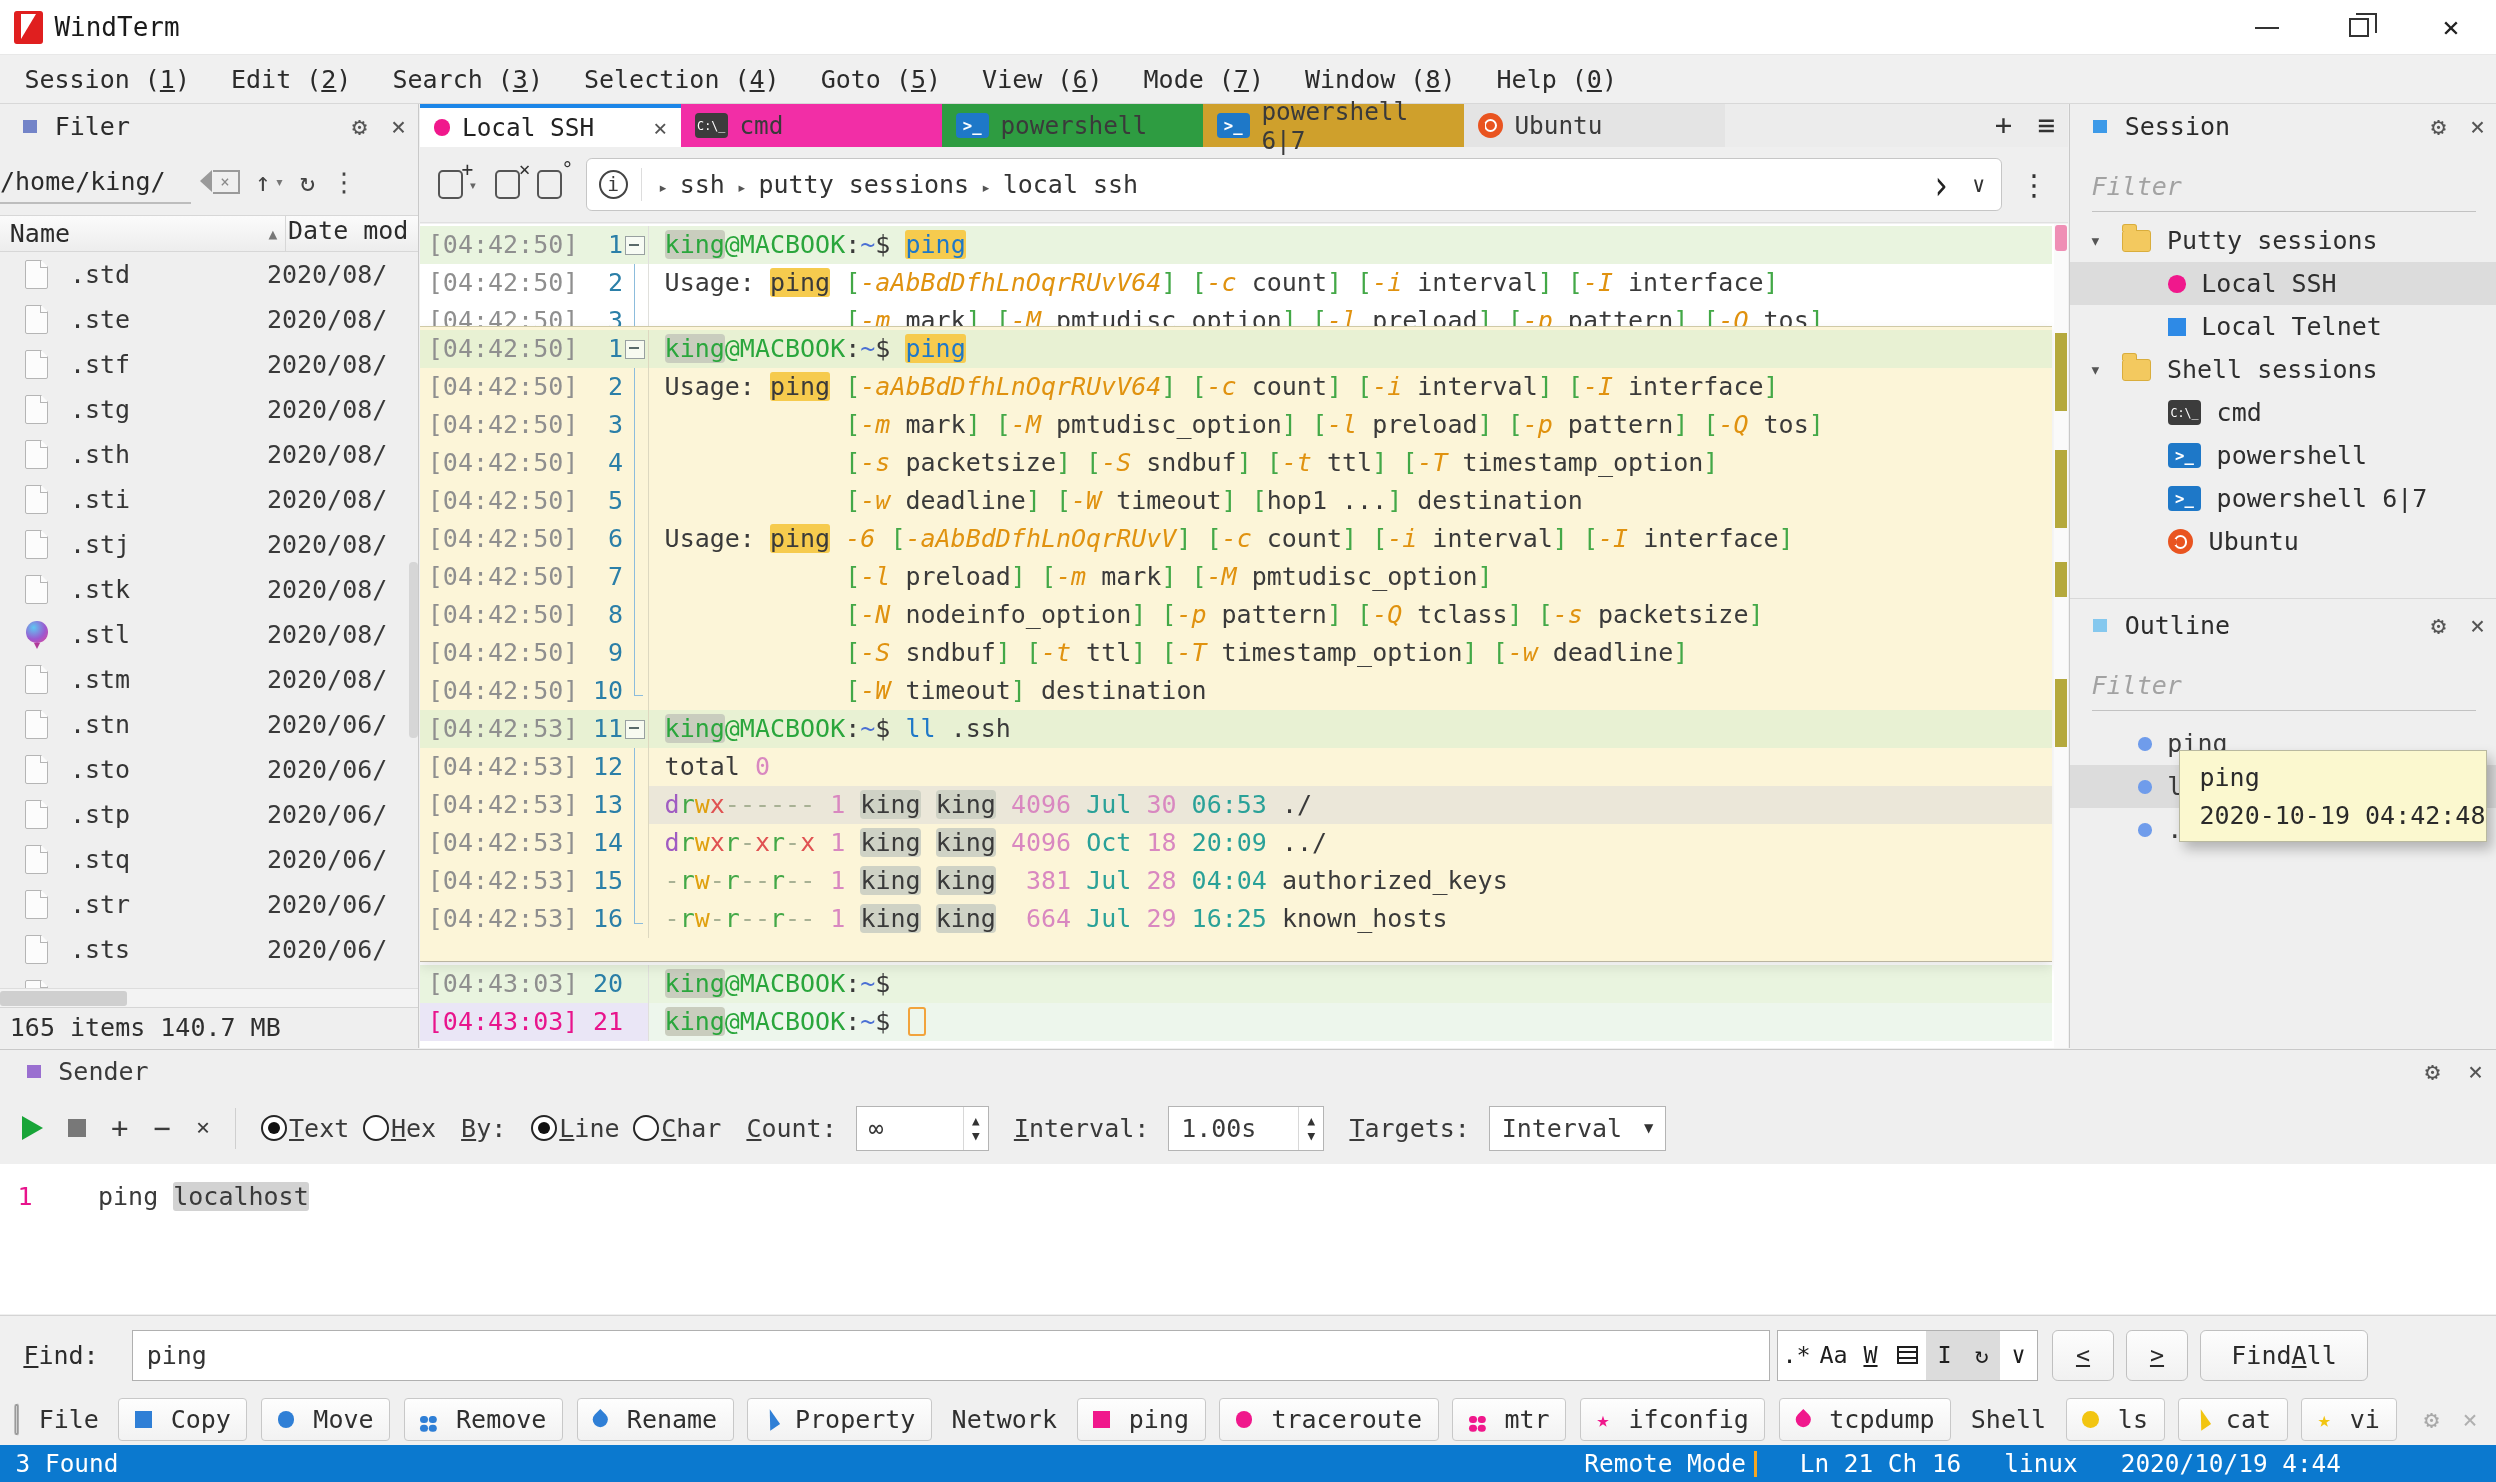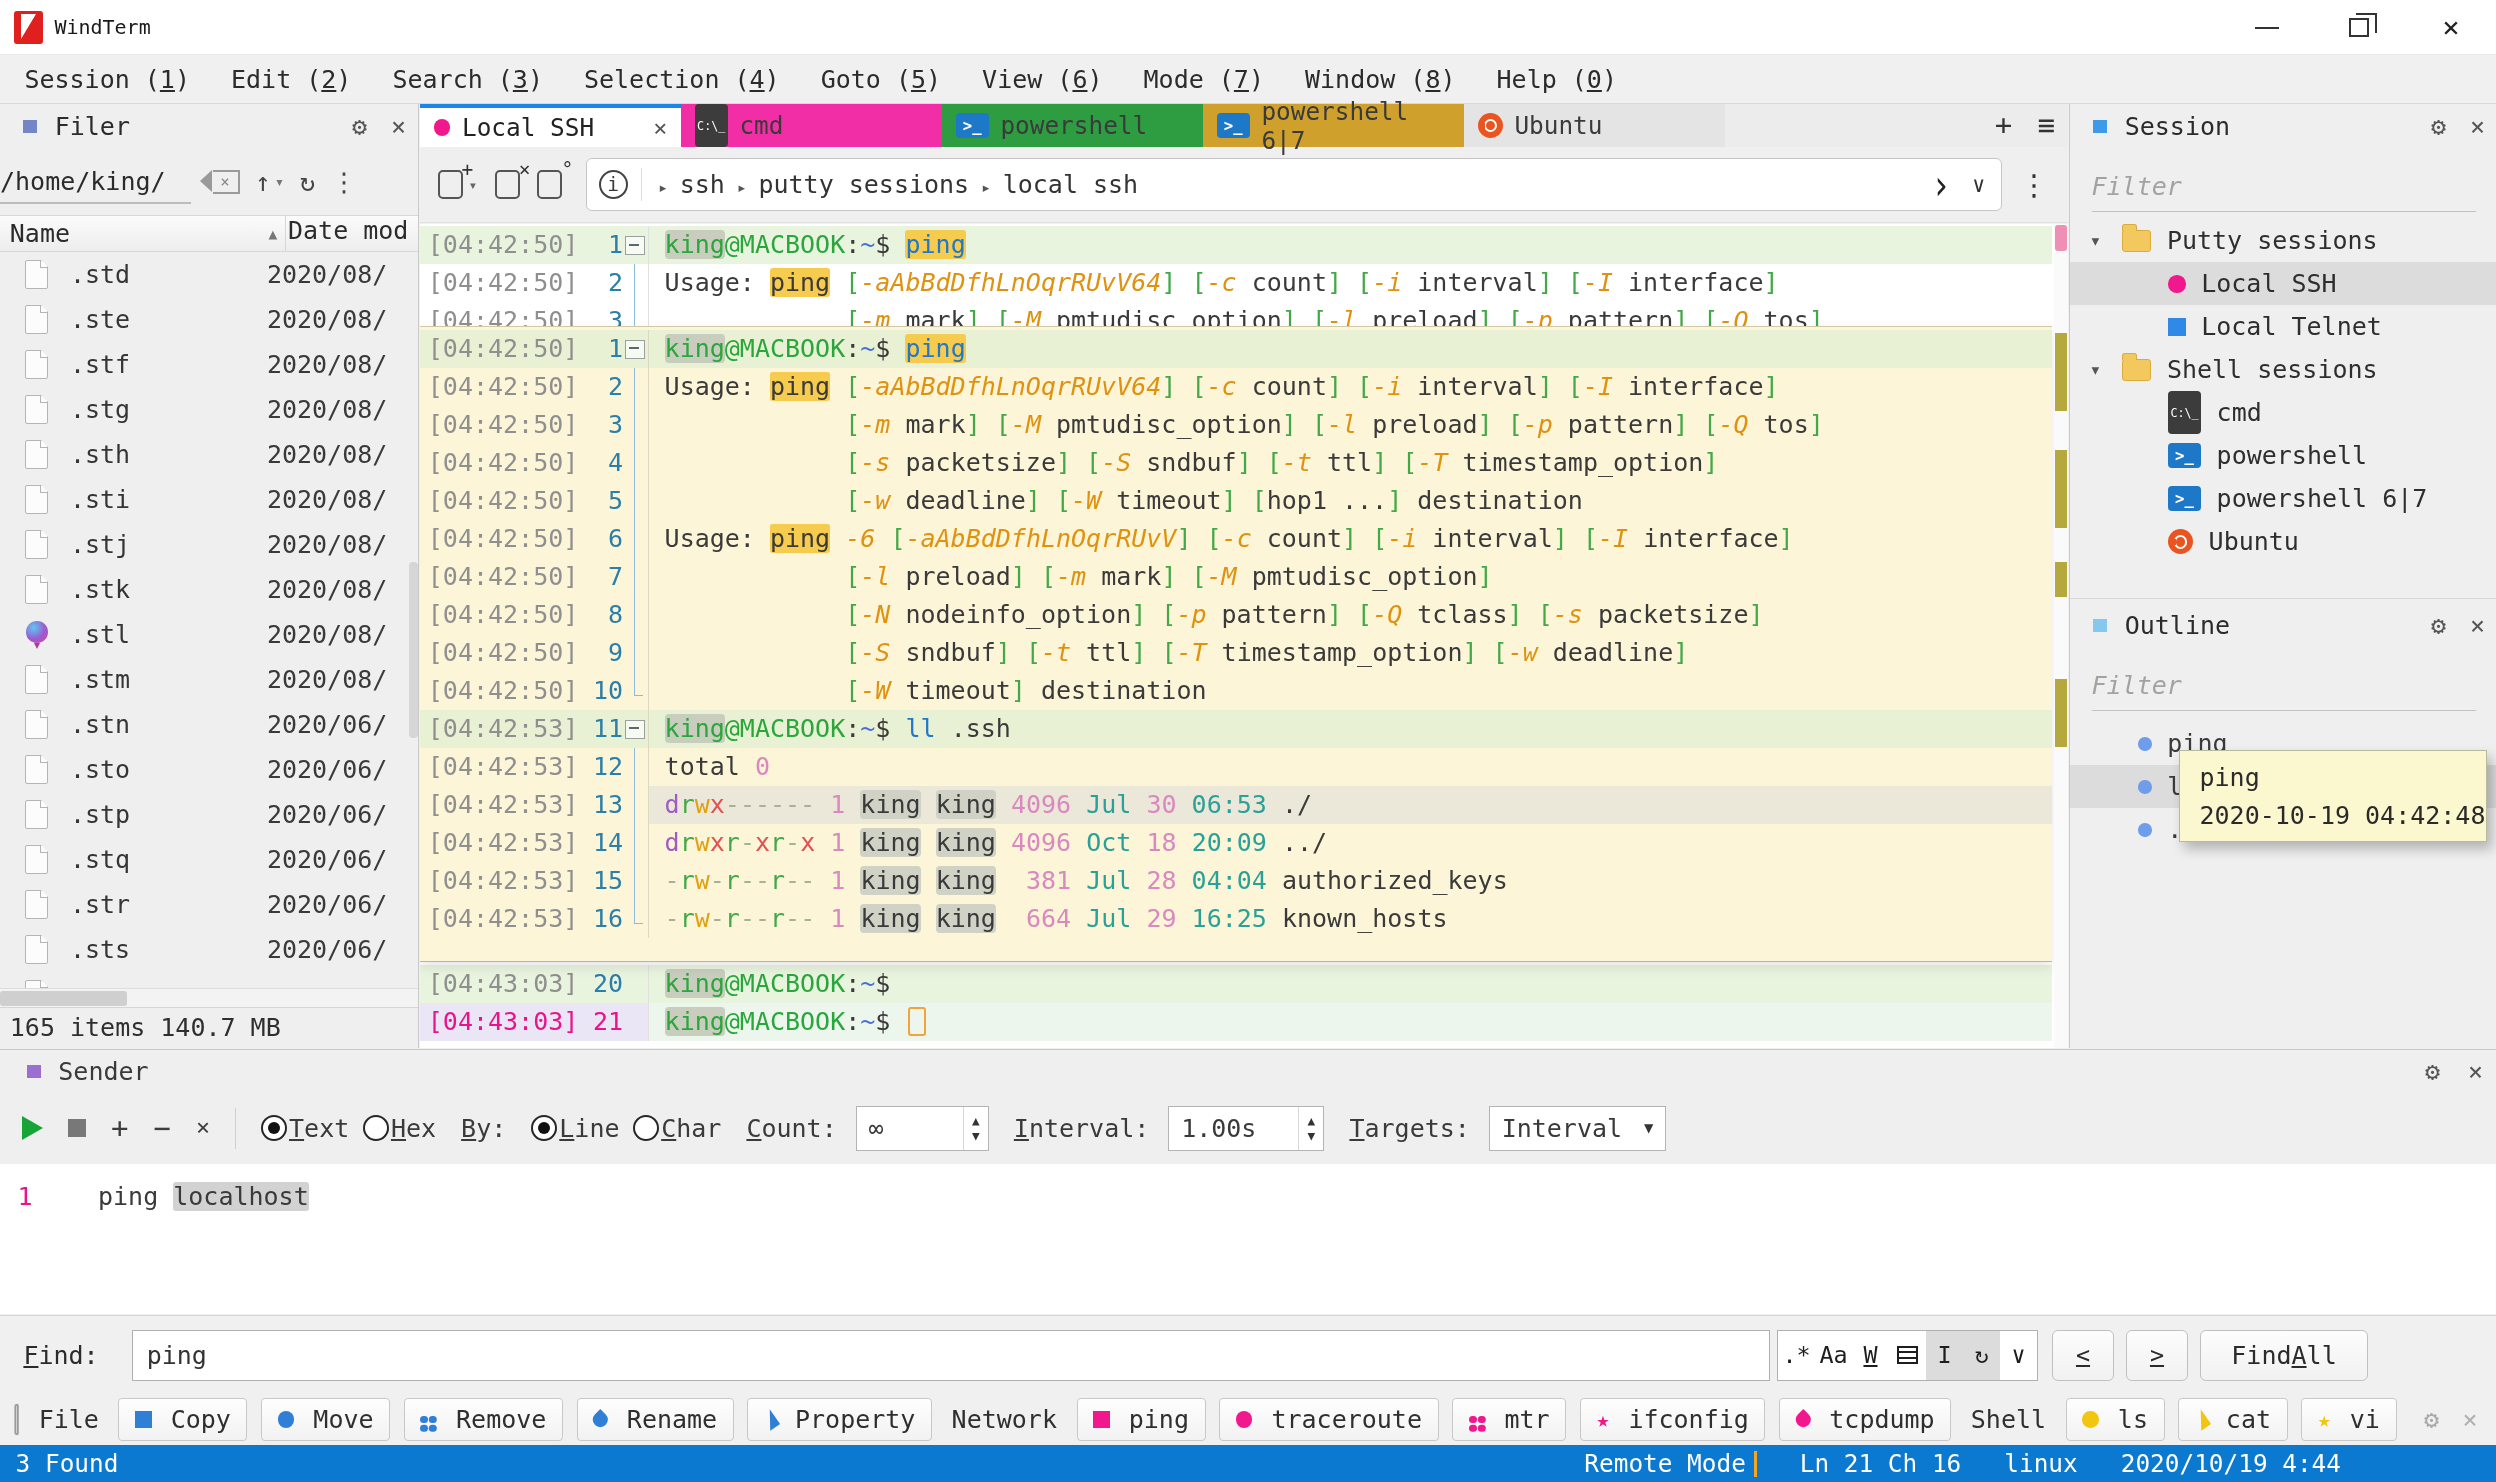--- a/index.html
+++ b/index.html
@@ -5,21 +5,21 @@
   * { margin:0; padding:0; box-sizing:border-box; }
   html,body { width:2497px; height:1482px; overflow:hidden; }
   body { font-family:"DejaVu Sans Mono", monospace; font-size:25px; color:#3a3a3a; background:#f0f0f0; position:relative; }
   u { text-decoration:underline; }
 
   
   #titlebar { height:55px; background:#fff; display:flex; align-items:center; position:relative; border-bottom:1px solid #e8e8e8;}
   .appicon { width:29px; height:33px; background:#e01f1f; border-radius:2.9px; margin-left:13.7px; position:relative; overflow:hidden;}
   .appicon::after { content:""; position:absolute; left:7.8px; top:3.9px; width:0; height:0;
     border-top:25px solid #fff; border-right:15.6px solid transparent; }
-  #title { margin-left:11.7px; font-size:20px; color:#1a1a1a; }
+  #title { margin-left:11.7px; font-size:26px; color:#1a1a1a; }
   #wincontrols { position:absolute; right:0; top:0; height:55px; display:flex; }
   .wc { width:92px; height:55px; display:flex; align-items:center; justify-content:center; }
   .wc-min i { display:block; width:23.4px; height:2px; background:#333; }
   .wc-max i { display:block; width:19.5px; height:19.5px; border:2px solid #333; position:relative; }
   .wc-max i::before { content:""; position:absolute; top:-6.8px; left:4.9px; width:18.5px; height:18.5px; border:2px solid #333; border-left:none; border-bottom:none; }
   .wc-close i { font-size:29px; color:#222; font-style:normal; line-height:1; }
 
   
   #menubar { height:49px; background:#f0f0f0; border-bottom:1px solid #d8d8d8; display:flex; align-items:center; padding-left:3.9px; }
   .mitem { padding:0 20.5px; height:49px; line-height:49px; color:#2b2b2b; }
@@ -58,21 +58,21 @@
   #filer-status { height:41px; line-height:39px; border-top:1px solid #d5d5d5; padding-left:9.8px; color:#2f2f2f; flex:none; }
 
   
   #center { position:absolute; left:420px; top:0; width:1648px; height:100%; }
   #tabbar { height:43px; background:#ececec; display:flex; }
   .tab { width:261px; height:43px; display:flex; align-items:center; gap:11.7px; padding:0 13.7px; font-size:24.4px; color:#26262
 6; }
   .tab-active { background:#fff; border-top:4.9px solid #1c86e8; color:#222; }
   .tab .tclose { margin-left:auto; color:#555; font-size:23.4px; }
   .ti-dot { width:16.6px; height:16.6px; border-radius:50%; background:#f0188c; flex:none; }
-  .ti-cmd { width:33px; height:43px; background:#3c3c3c; border-radius:3.9px; color:#fff; font-size:11.7px; display:flex; align-items:center; justify-content:center; flex:none; }
+  .ti-cmd { width:33px; height:25px; background:#3c3c3c; border-radius:3.9px; color:#fff; font-size:11.7px; display:flex; align-items:center; justify-content:center; flex:none; }
   .ti-ps { width:33px; height:25px; background:#1e78c8; border-radius:3.9px; color:#fff; font-size:15.6px; font-weight:bold; display:flex; align-items:center; justify-content:center; flex:none; }
   .ti-ubuntu { width:25px; height:25px; border-radius:50%; background:#e95420; position:relative; flex:none; }
   .ti-ubuntu::before { content:""; position:absolute; inset:5.9px; border:2.9px solid #fff; border-radius:50%; }
   .ti-ubuntu::after { content:""; position:absolute; left:1px; top:9.8px; width:6.8px; height:5.9px; background:#e95420; }
   #tabbar .tspace { flex:1; }
   #tabbar .tadd, #tabbar .tlist { width:43px; text-align:center; line-height:43px; font-size:29px; color:#333; }
   #termbar { height:76px; background:#efefef; border-bottom:1px solid #e0e0e0; display:flex; align-items:center; }
   .tbi { position:relative; width:25px; height:29px; border:2px solid #555; border-radius:4.9px; margin-left:17.6px; flex:none; }
   .tbi b { position:absolute; top:-13.7px; right:-12.7px; font-size:19.5px; color:#333; font-weight:normal; }
   .tbi-caret { font-size:14.6px; color:#666; margin-left:5.9px; }

